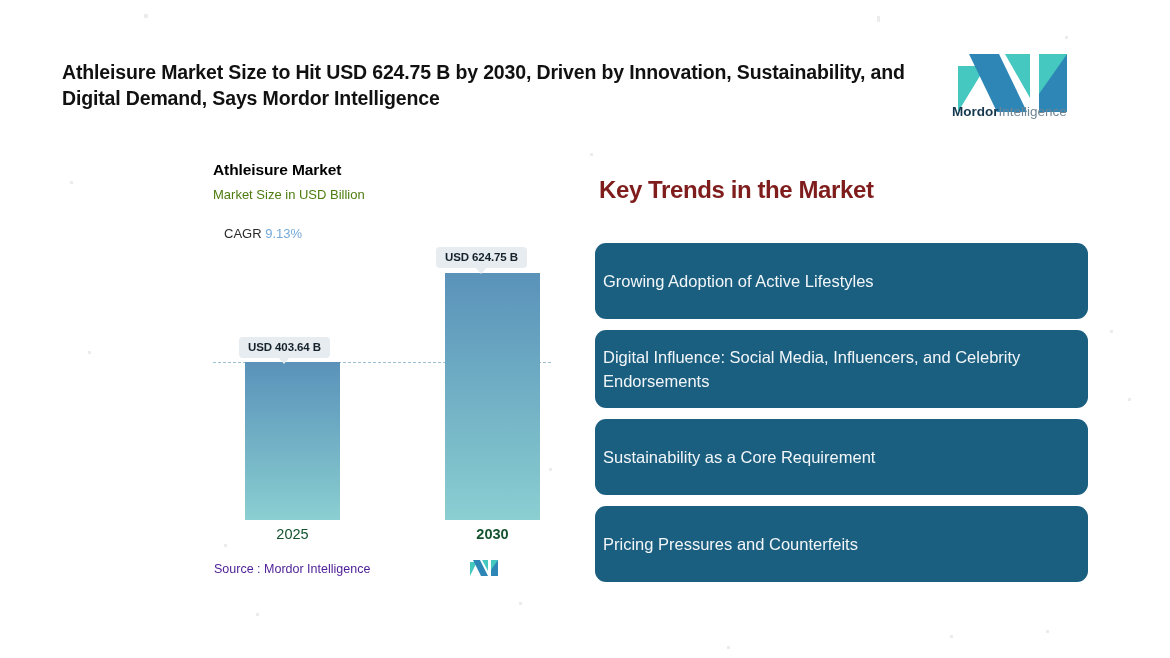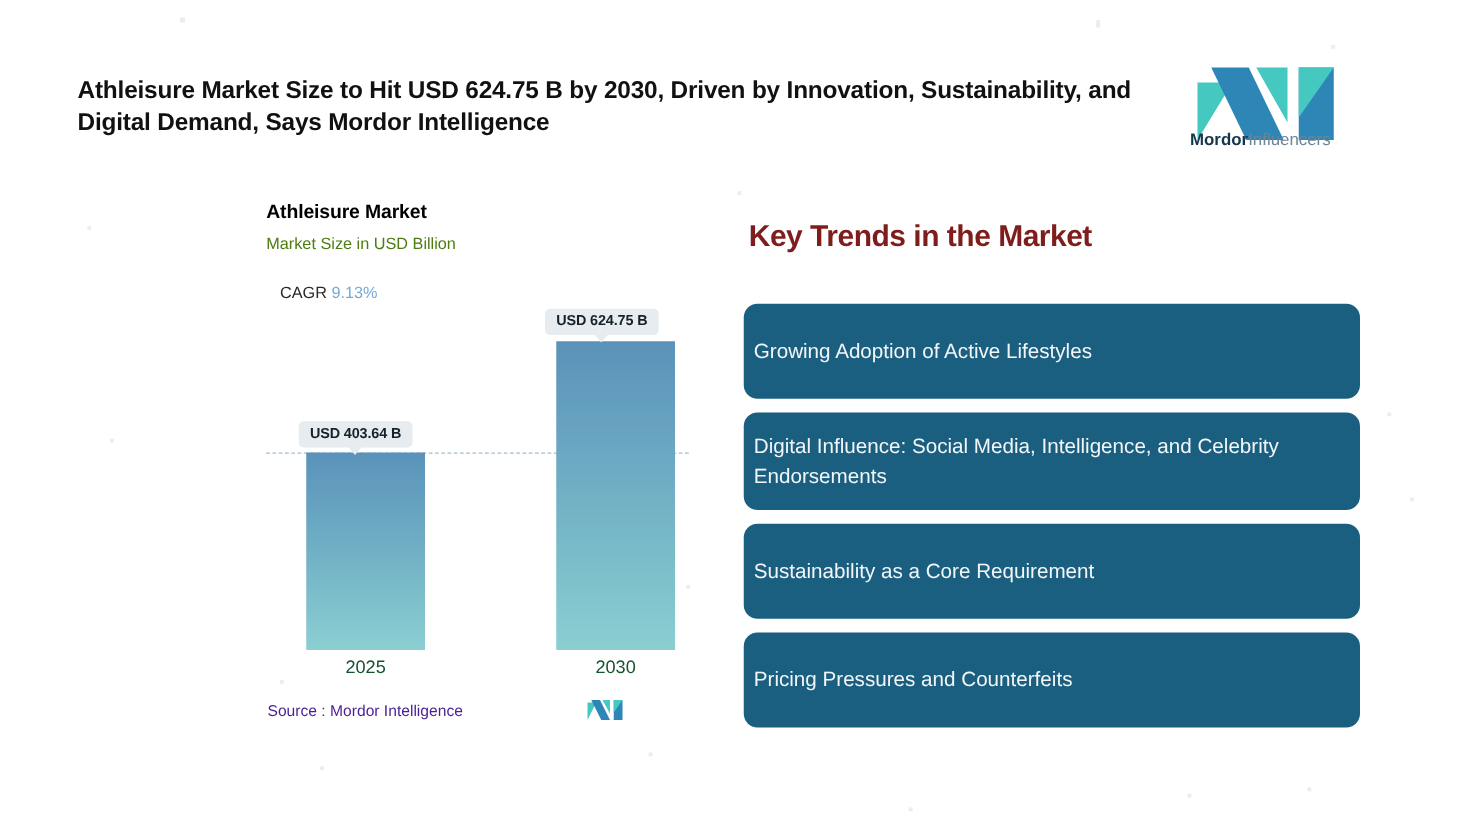--- a/index.html
+++ b/index.html
@@ -142,21 +142,21 @@
 
   .axis-label {
     position: absolute;
     top: 290px;
     width: 95px;
     text-align: center;
     font-size: 14.5px;
     color: #14532d;
   }
   #axis-2025 { left: 45px; }
-  #axis-2030 { left: 245px; }
+  #axis-2030 { left: 245px; font-weight: bold; }
 
   #source-line {
     position: absolute;
     left: 214px;
     top: 562px;
     font-size: 12.5px;
     color: #4c1d95;
     white-space: nowrap;
   }
   #source-logo {
@@ -238,21 +238,21 @@
       <polygon points="75,4 75,62 62,40" fill="#45c8c0" opacity="0"></polygon>
 
       <polygon points="84,4 112,4 112,62 84,62" fill="#2d86b5"></polygon>
 
       <polygon points="84,4 112,4 84,44" fill="#45c8c0"></polygon>
 
       <polygon points="88,62 112,20 112,28 94,62" fill="#ffffff" opacity="0"></polygon>
     </svg>
   </div>
   <div id="brand-wordmark">
-    <span class="w1">Mordor</span><span class="w2">Influencers</span>
+    <span class="w1">Mordor</span><span class="w2">Intelligence</span>
   </div>
 
   <div id="chart-heading">Athleisure Market</div>
   <div id="chart-subtitle">Market Size in USD Billion</div>
   <div id="chart-cagr">
     <span>CAGR</span>
     <span class="cagr-value">9.13%</span>
   </div>
 
   <div id="plot">
@@ -280,21 +280,21 @@
     </svg>
   </div>
 
   <div id="trends-heading">Key Trends in the Market</div>
 
   <div id="trend-cards">
     <div class="trend-card h1">
       <div class="trend-label">Growing Adoption of Active Lifestyles</div>
     </div>
     <div class="trend-card h2">
-      <div class="trend-label">Digital Influence: Social Media, Intelligence, and Celebrity Endorsements</div>
+      <div class="trend-label">Digital Influence: Social Media, Influencers, and Celebrity Endorsements</div>
     </div>
     <div class="trend-card h1">
       <div class="trend-label">Sustainability as a Core Requirement</div>
     </div>
     <div class="trend-card h1">
       <div class="trend-label">Pricing Pressures and Counterfeits</div>
     </div>
   </div>
 
 </div>

